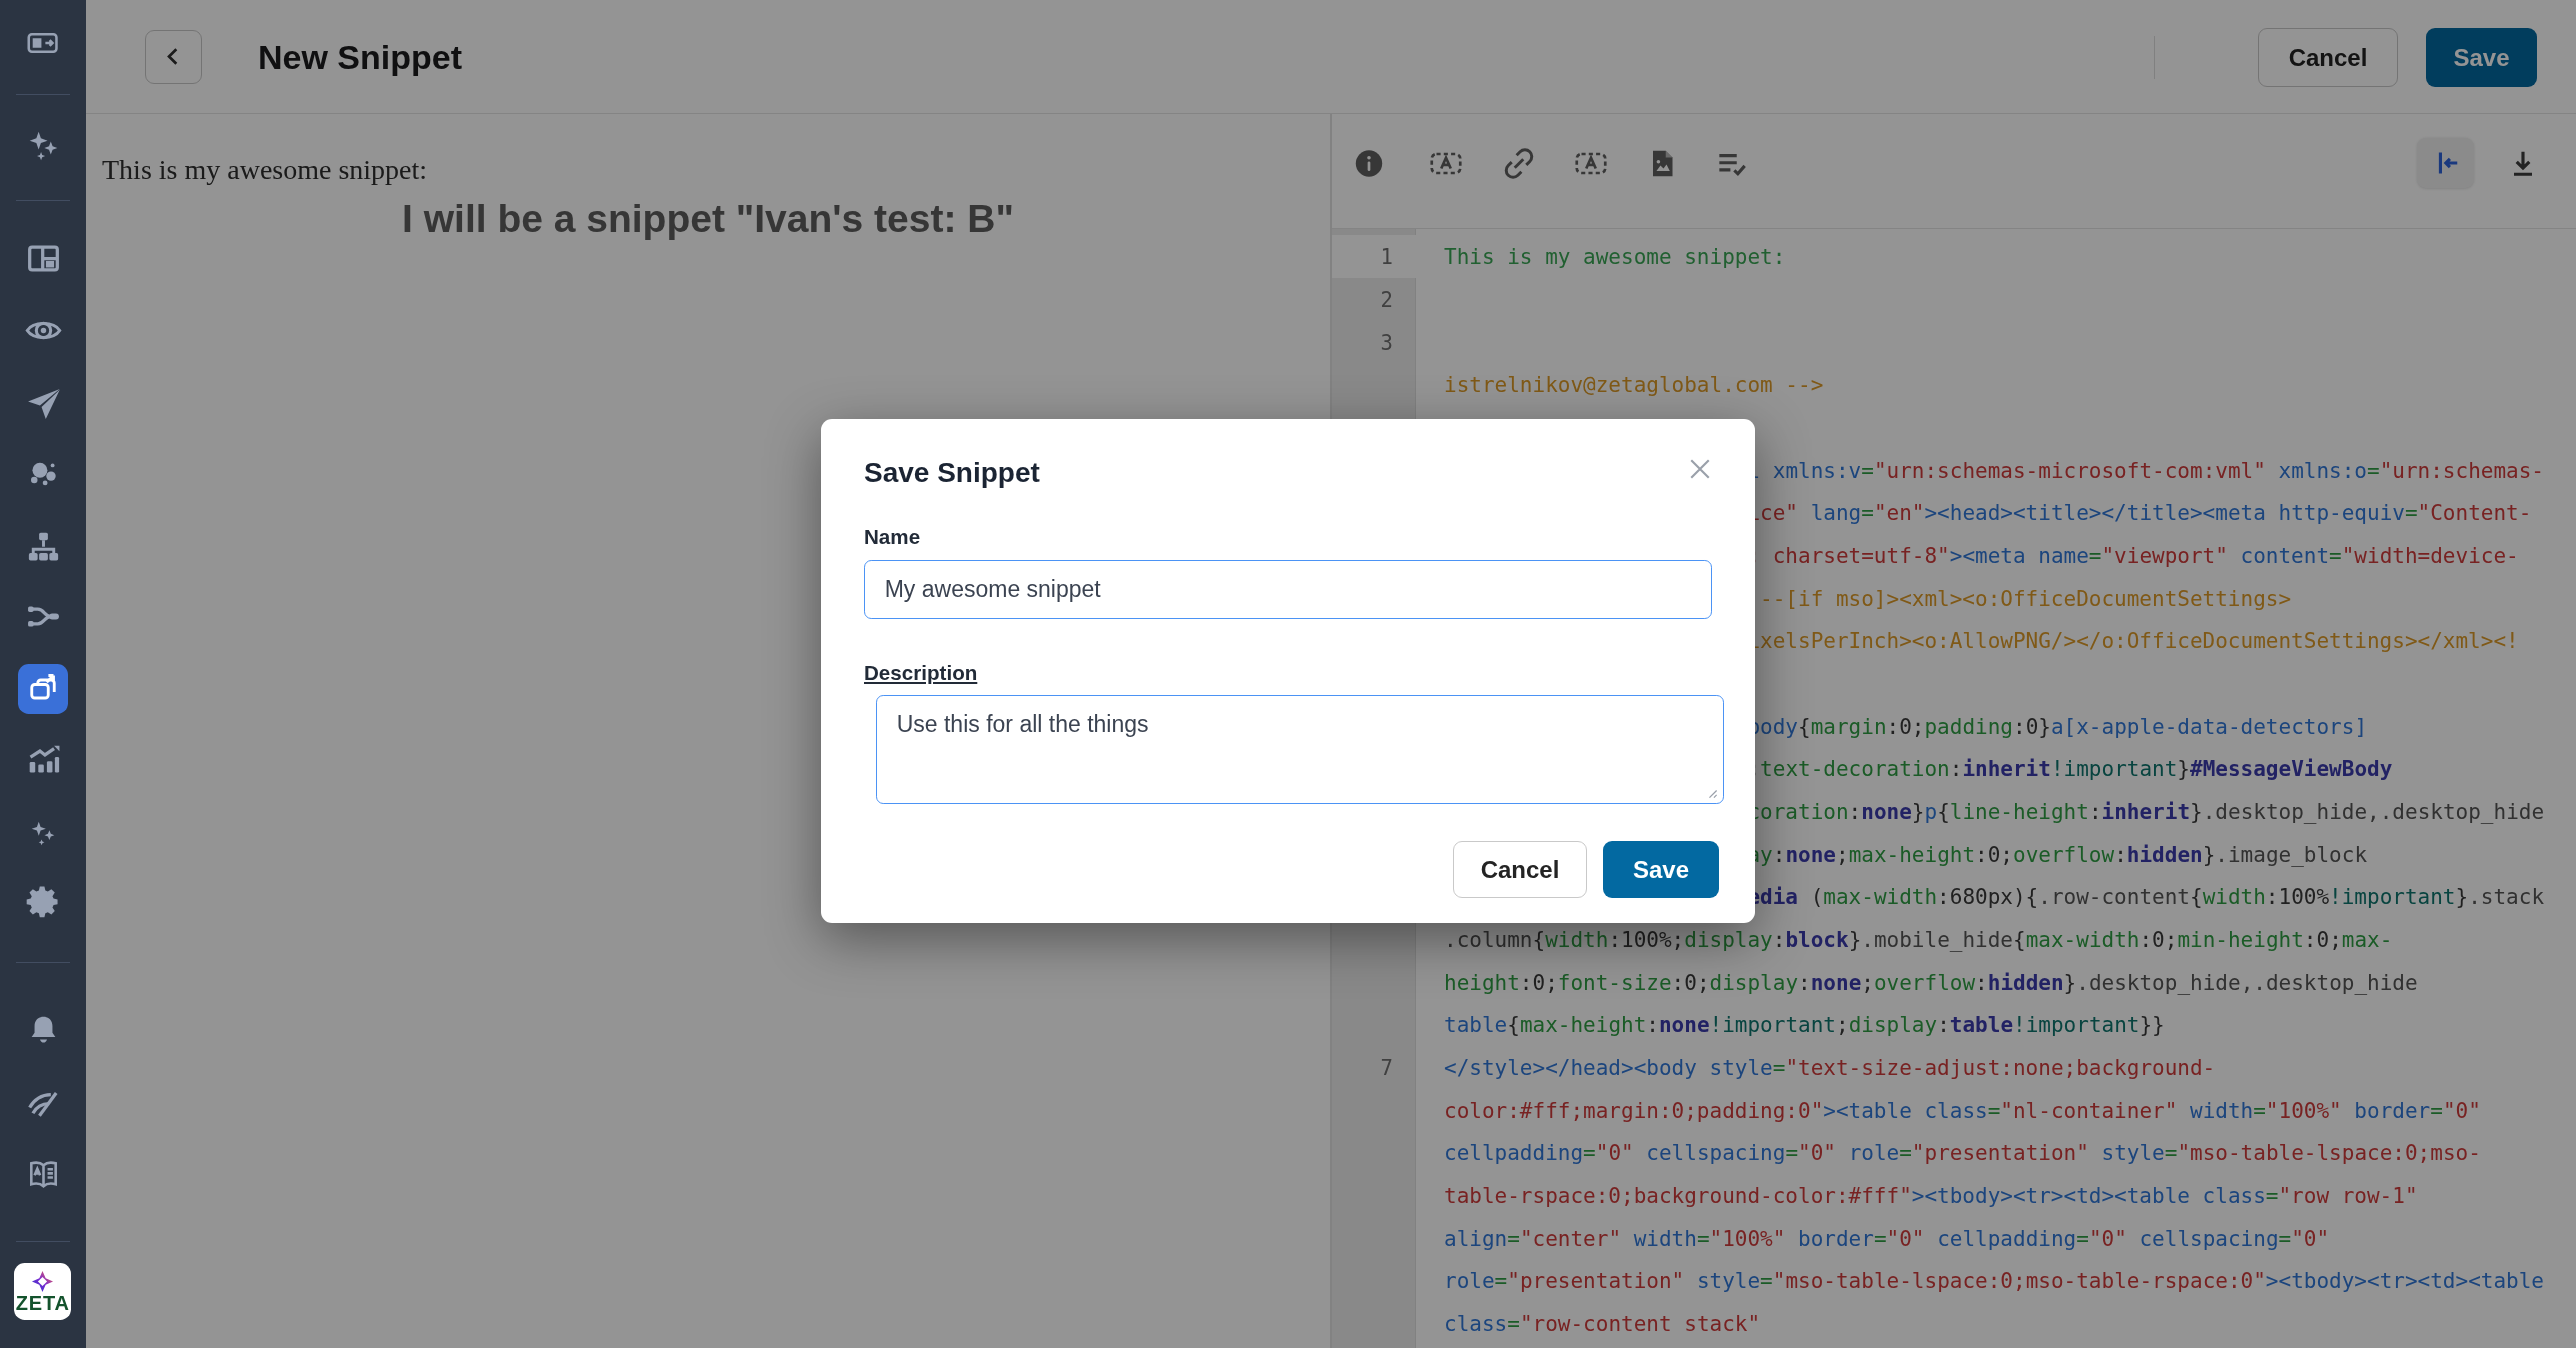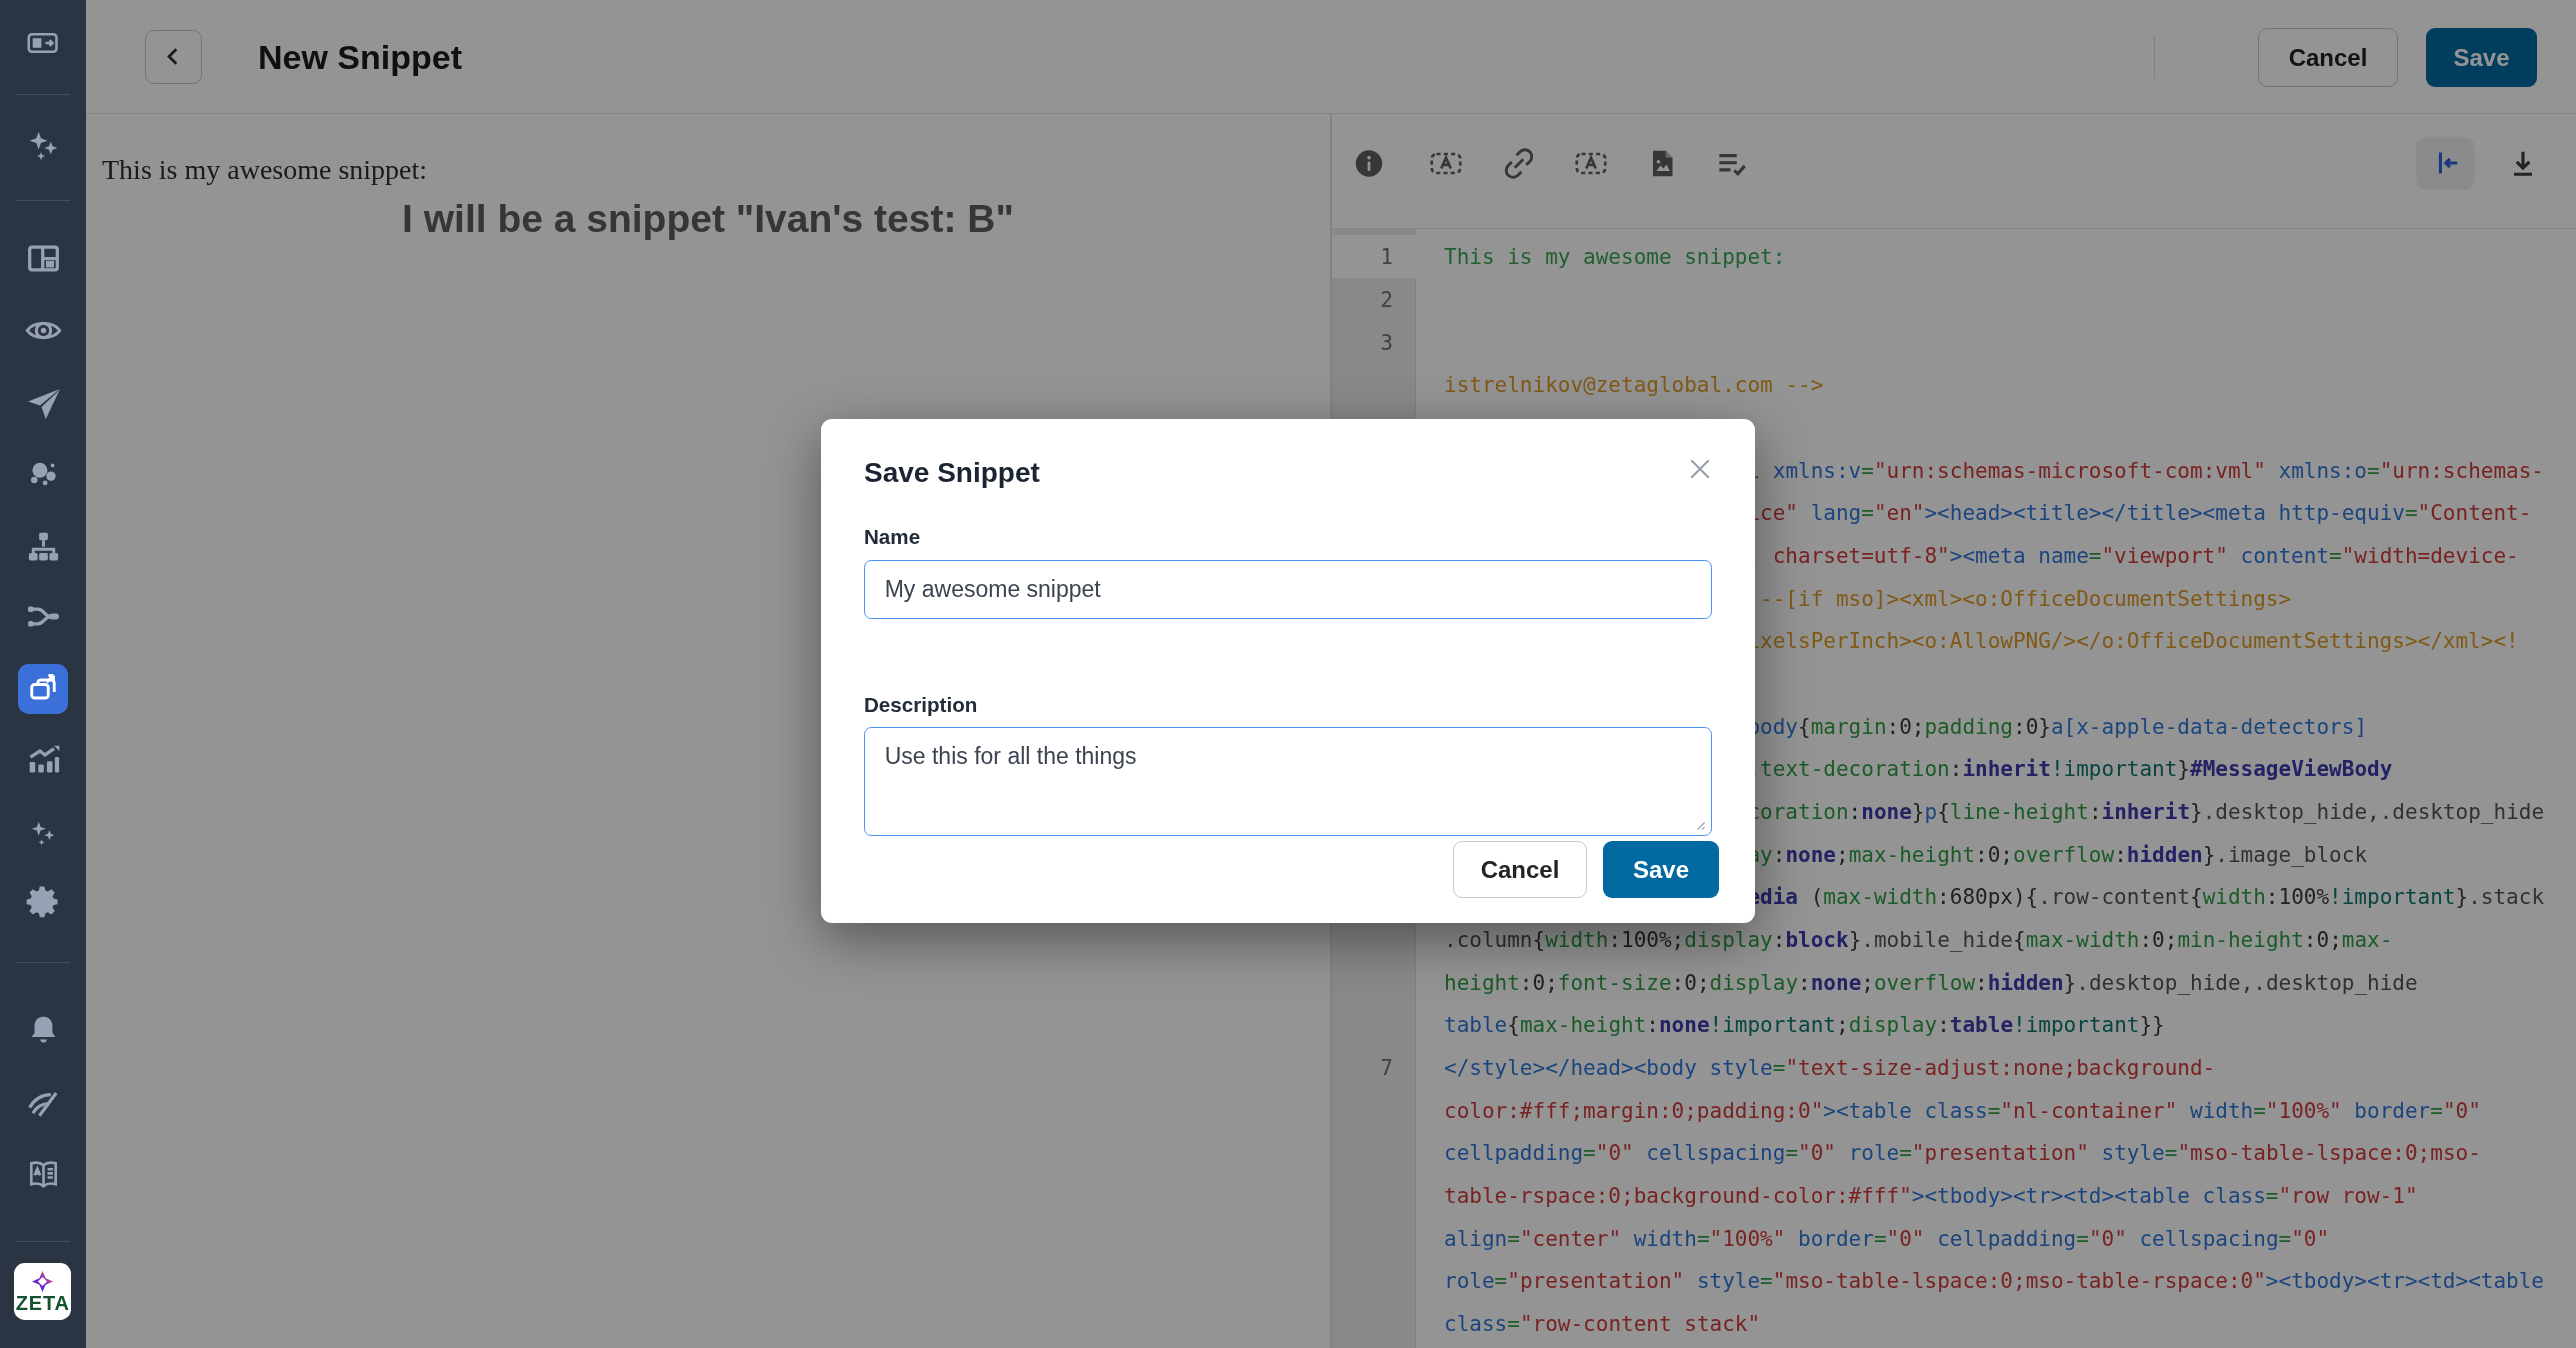--- a/index.html
+++ b/index.html
@@ -76,22 +76,22 @@
   .modal { position:absolute; left:821px; top:419px; width:934px; height:504px; background:#fff; border-radius:11px;
            z-index:50; box-shadow:0 16px 54px rgba(0,0,0,.42); padding:38px 43px; }
   .m-title { font-size:28px; font-weight:bold; color:#1b2433; }
   .m-close { position:absolute; right:39px; top:34px; width:32px; height:32px; color:#9aa0aa; cursor:pointer;
              display:flex; align-items:center; justify-content:center; }
   .m-label { font-size:20.6px; font-weight:bold; color:#222b38; }
   .m-label-name { margin-top:36px; }
   .m-input { display:block; width:848px; height:59px; margin-top:10.7px; border:1.8px solid #4b93f5; border-radius:7.2px;
              padding:0 19.7px; font-size:23px; color:#3b4351; outline:none; background:#fff;
              font-family:"Liberation Sans", sans-serif; }
-  .m-label-desc { margin-top:74px; }
-  .m-textarea-wrap { position:relative; width:848px; margin-top:10.7px; }
+  .m-label-desc { margin-top:42px;text-decoration:underline; }
+  .m-textarea-wrap { position:relative; width:848px; margin-top:10.7px;margin-left:12px; }
   .m-textarea { display:block; width:848px; height:109px; border:1.8px solid #4b93f5; border-radius:7.2px;
                 padding:14.3px 19.7px; font-size:23px; color:#3b4351; outline:none; resize:none;
                 font-family:"Liberation Sans", sans-serif; }
   .resize-grip { position:absolute; right:6.3px; bottom:6.3px; color:#9aa0aa; pointer-events:none; }
   .m-btns { position:absolute; right:36px; bottom:25px; display:flex; gap:16px; }
   .m-cancel { width:134px; height:57px; }
   .m-save { width:116px; height:57px; }
 
   svg { display:block; }
 </style>

